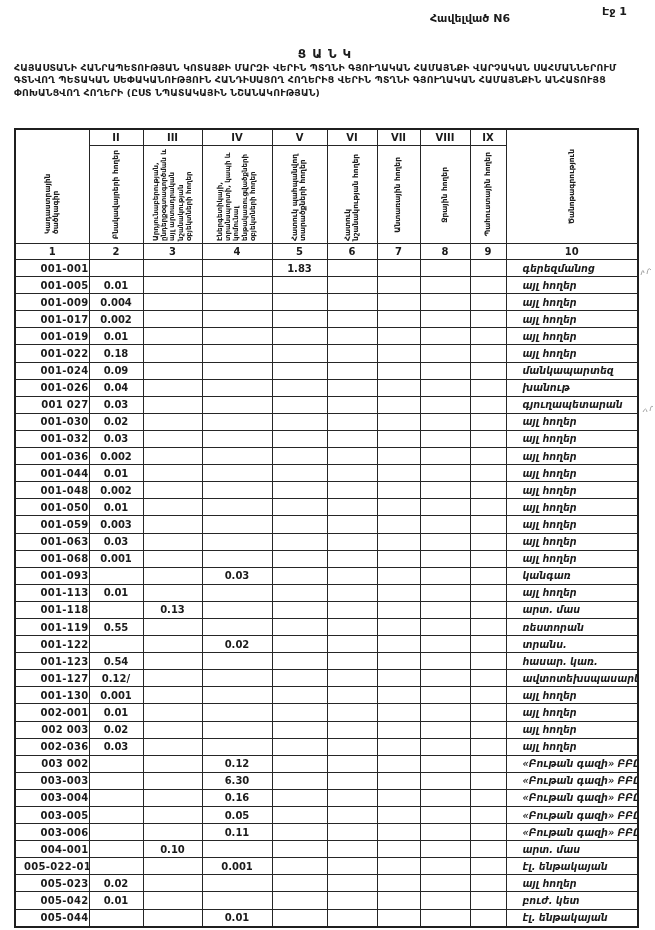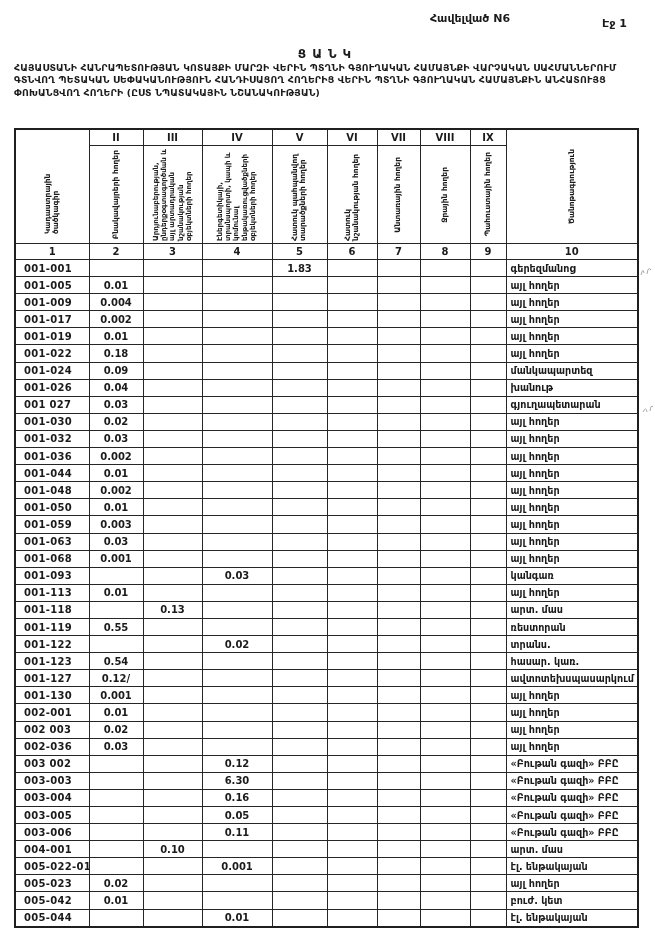--- a/index.html
+++ b/index.html
@@ -1,21 +1,21 @@
 <!DOCTYPE html>
 <html><head>
 <meta charset="utf-8">
 <style>
   html,body{margin:0;padding:0;}
   body{
     width:655px;height:930px;background:#ffffff;position:relative;
     font-family:"DejaVu Sans","Liberation Sans",sans-serif;
     color:#1b1b1b;-webkit-font-smoothing:none;
   }
-  .page-label{position:absolute;top:17px;right:28px;font-size:11px;font-weight:bold;}
+  .page-label{position:absolute;top:5px;right:28px;font-size:11px;font-weight:bold;}
   .appendix{position:absolute;top:13px;left:310px;width:320px;text-align:center;
     font-size:11px;font-weight:bold;line-height:12px;}
   .appendix .l1{font-size:11px;}
   .list-word{position:absolute;top:47px;left:0;width:655px;text-align:center;
     font-size:12px;font-weight:bold;letter-spacing:6px;}
   .doc-title{position:absolute;top:62px;left:14px;width:627px;
     font-size:9.3px;font-weight:bold;line-height:12.4px;letter-spacing:.2px;}
   table.main{
     position:absolute;top:128px;left:14px;border-collapse:collapse;table-layout:fixed;
     width:623px;
@@ -29,23 +29,23 @@
   tr.rot td{height:97px;vertical-align:middle;}
   .vtext{
     writing-mode:vertical-rl;transform:rotate(180deg);
     font-size:7px;line-height:8.2px;font-weight:bold;
     margin:0 auto;max-height:94px;text-align:left;padding:2px 0;
     display:block;
   }
   .vtext.big{font-size:7.5px;}
   tr.nums td{height:15px;text-align:center;font-weight:bold;font-size:10px;}
   tbody.data td{height:16.1px;font-weight:600;white-space:nowrap;}
-  tbody.data td.code{text-align:left;padding-left:8px;letter-spacing:.3px;}
+  tbody.data td.code{text-align:right;padding-left:8px;letter-spacing:.3px;}
   tbody.data td.val{text-align:center;}
-  tbody.data td.note{text-align:left;padding-left:4px;font-size:9.6px;}
+  tbody.data td.note{text-align:left;padding-left:16px;font-size:9.6px;font-style:italic;}
   .margin-mark{position:absolute;opacity:.75;}
 </style>
 </head>
 <body>
 
 <div class="page-label">Էջ 1</div>
 
 <div class="appendix">
   <div class="l1">Հավելված N6</div>
 </div>

